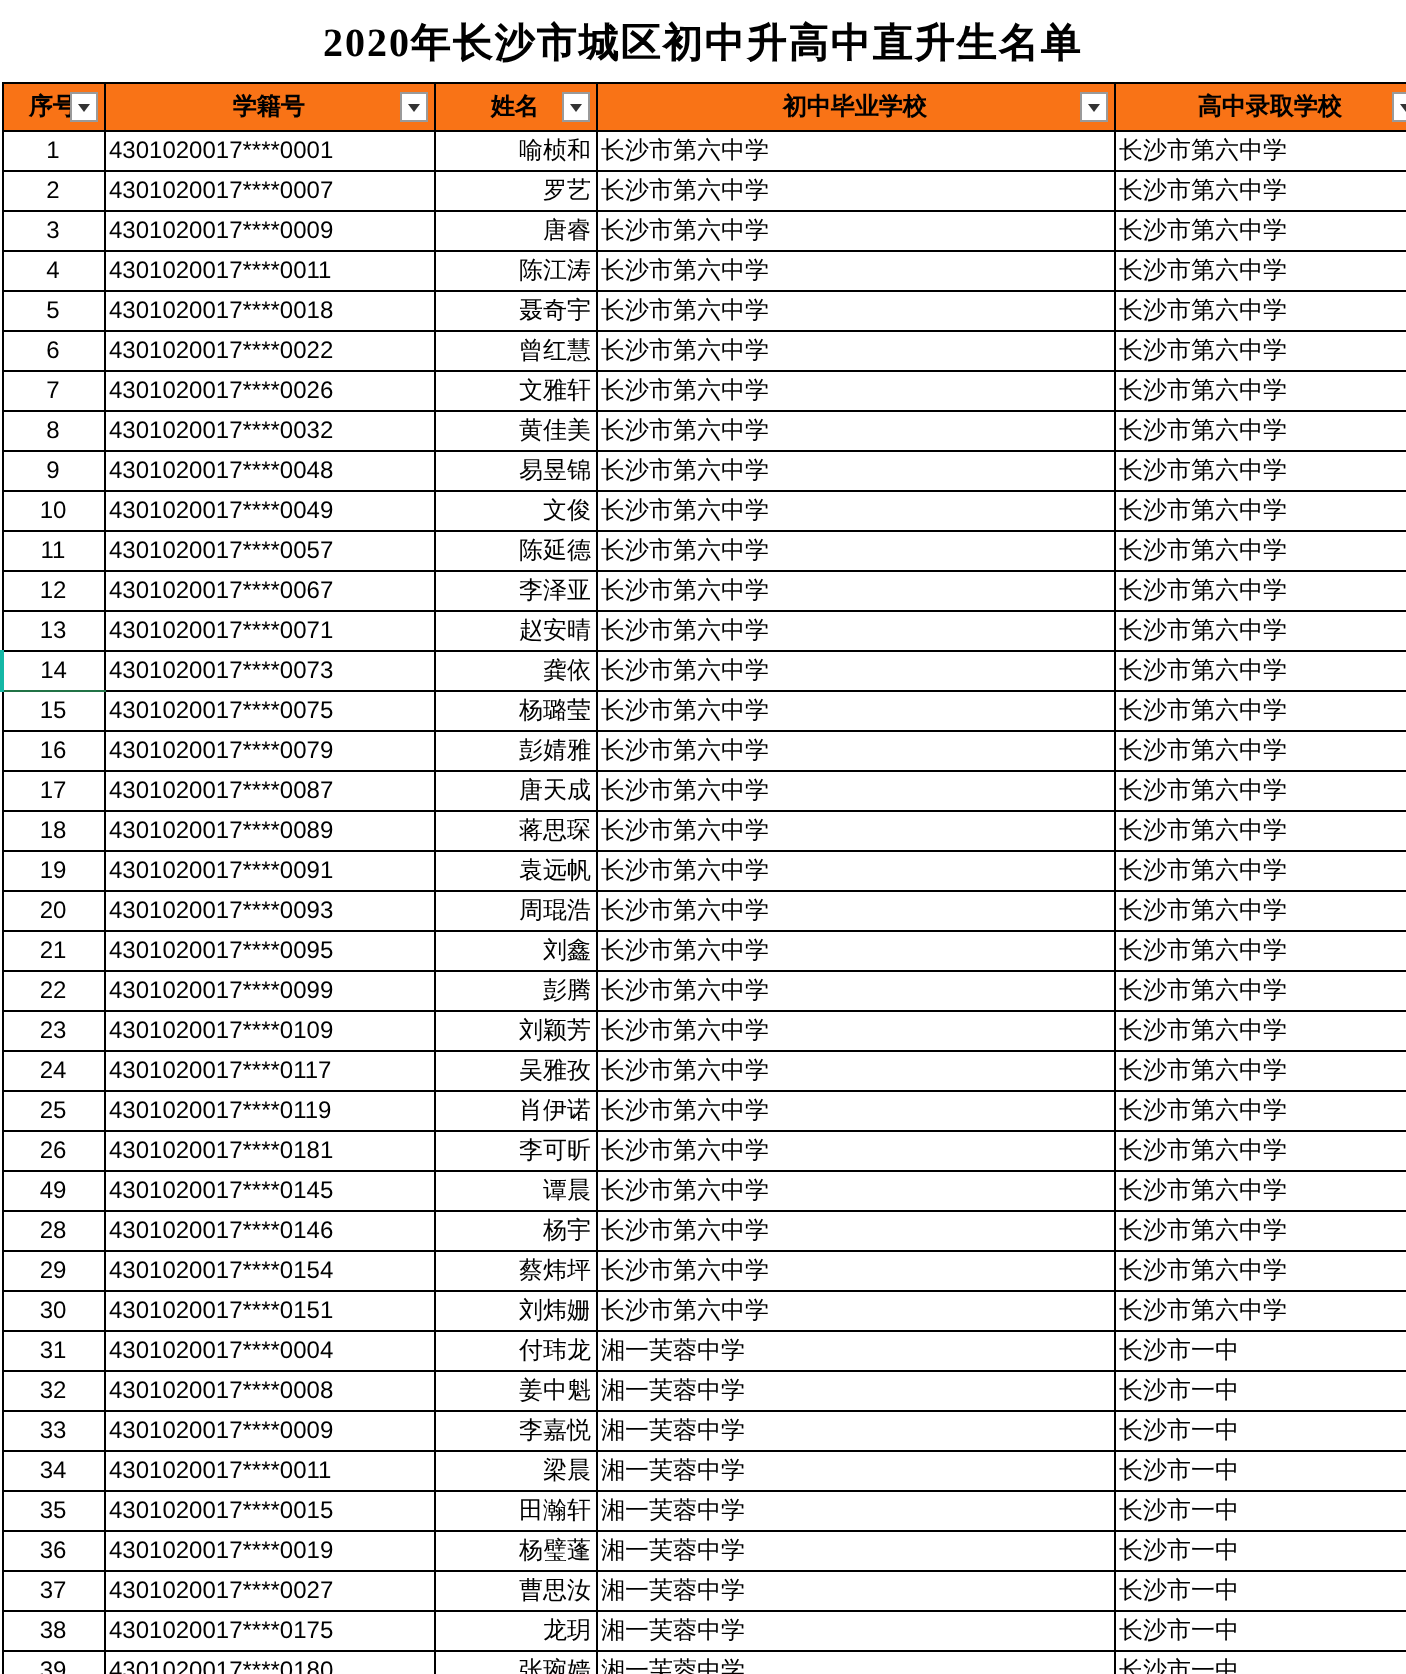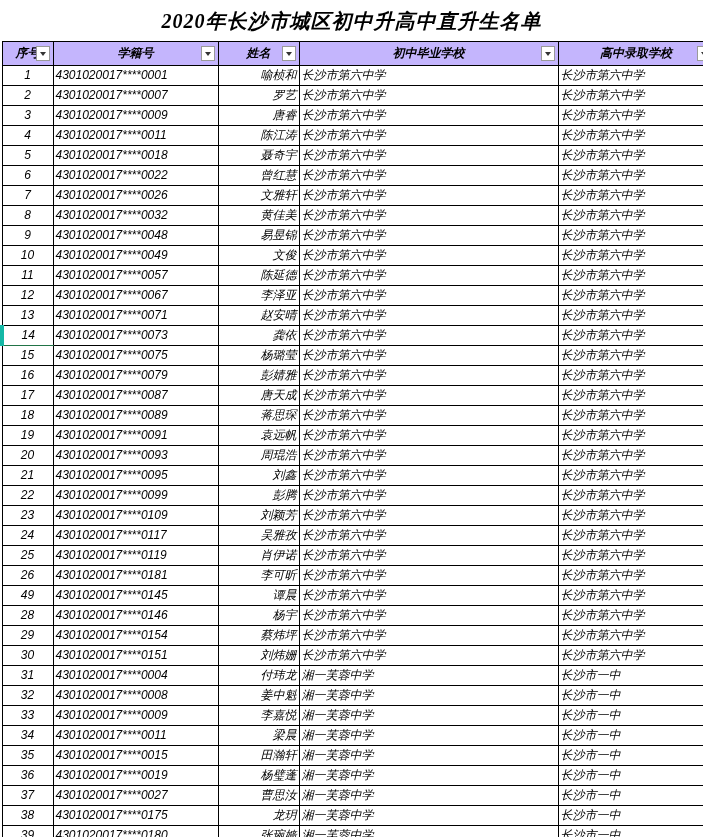--- a/index.html
+++ b/index.html
@@ -13,21 +13,20 @@
     font-family: "Liberation Sans", "DejaVu Sans", sans-serif;
     color: #000000;
     overflow: hidden;
   }
   #page {
     width: 703px;
     height: 837px;
     position: relative;
     box-sizing: border-box;
     padding: 0;
-    font-style: italic;
   }
   .title {
     text-align: center;
     font-size: 20px;
     font-weight: bold;
     letter-spacing: 1px;
     padding: 8px 0 6px 0;
     color: #000;
     font-family: "Liberation Serif", "DejaVu Serif", serif;
   }
@@ -40,21 +39,21 @@
   table.sheet td, table.sheet th {
     border: 1px solid #000000;
     font-size: 12px;
     padding: 0 2px;
     height: 19px;
     line-height: 19px;
     overflow: hidden;
     white-space: nowrap;
   }
   thead th {
-    background: #c4b5fd;
+    background: #f97316;
     font-weight: bold;
     text-align: center;
     font-size: 13px;
     height: 23px;
     line-height: 23px;
     position: relative;
   }
   .hdr-inner {
     display: flex;
     align-items: center;
@@ -83,21 +82,21 @@
     border-top: 4px solid #333;
   }
   .c-idx { width: 46px; text-align: center; }
   .c-xjh { width: 160px; text-align: left; font-family: "Liberation Sans", sans-serif; }
   .c-name { width: 76px; text-align: right; }
   .c-mid { width: 254px; text-align: left; padding-left: 4px; margin-left: 40px; }
   .c-high { width: 151px; text-align: left; padding-left: 4px; }
 
   tbody tr td { background: #ffffff; }
   tr.selected td.c-idx {
-    border-left: 4px solid #14b8a6;
+    border-left: 2px solid #14b8a6;
     border-top: 1px solid #217346;
     border-bottom: 1px solid #217346;
   }
 </style>
 </head>
 <body>
 
 <div id="page">
   <div class="title">2020年长沙市城区初中升高中直升生名单</div>
 

